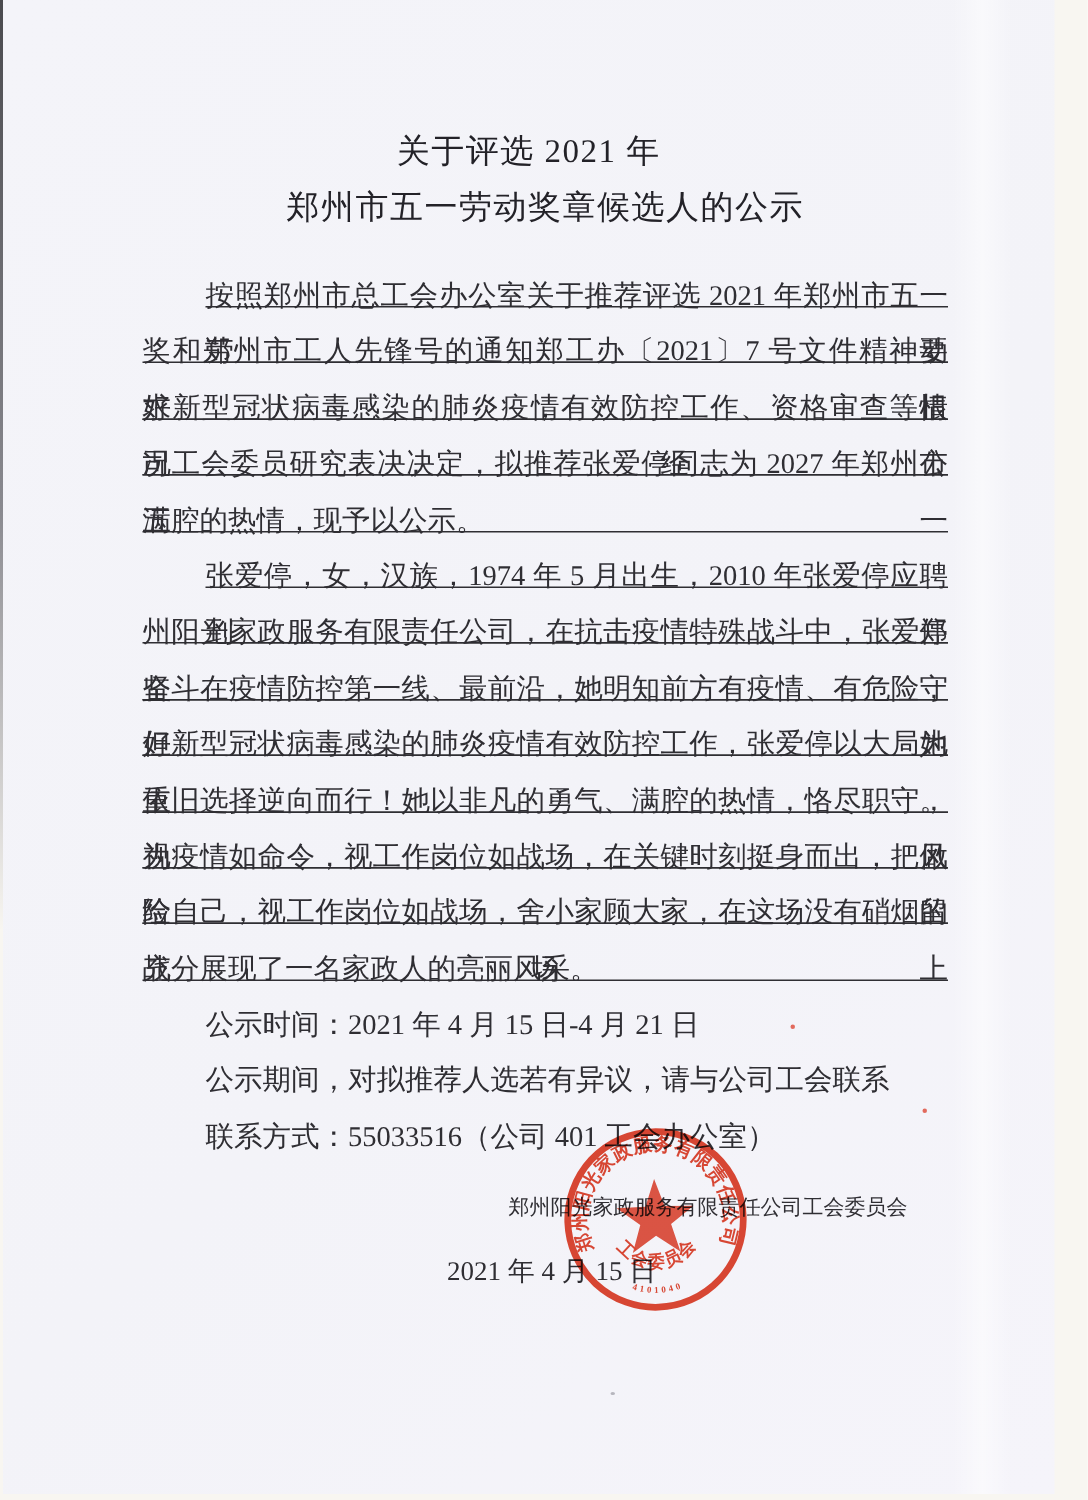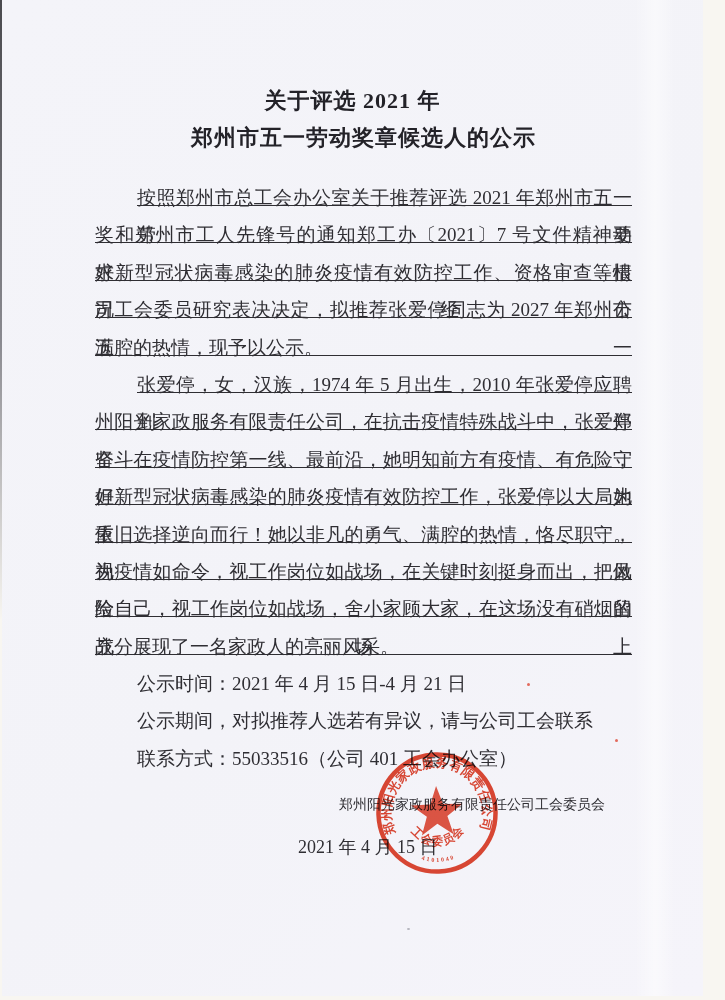--- a/index.html
+++ b/index.html
@@ -15,21 +15,21 @@
   .edge-left{
     position:absolute;left:0;top:0;width:2px;height:620px;
     background:linear-gradient(to bottom,#4a4a4e 0%,#8a8a90 55%,rgba(150,150,155,0) 100%);
   }
   .lightband{
     position:absolute;right:28px;top:0;width:40px;height:996px;
     background:linear-gradient(to right,rgba(255,255,255,0),rgba(255,255,255,.5),rgba(255,255,255,0));
   }
   .title{
     position:absolute;left:0;width:100%;text-align:center;
-    font-size:22px;font-weight:700;color:#232228;letter-spacing:1px;
+    font-size:22px;font-weight:400;color:#232228;letter-spacing:1px;
   }
   .t1{top:86px;}
   .t2{top:123px;transform:translateX(11px);}
   .bodytext{
     position:absolute;left:93px;top:179px;width:537px;
     font-size:19px;color:#2f2e33;
   }
   .line{
     height:37.4px;line-height:37.4px;white-space:nowrap;
   }

